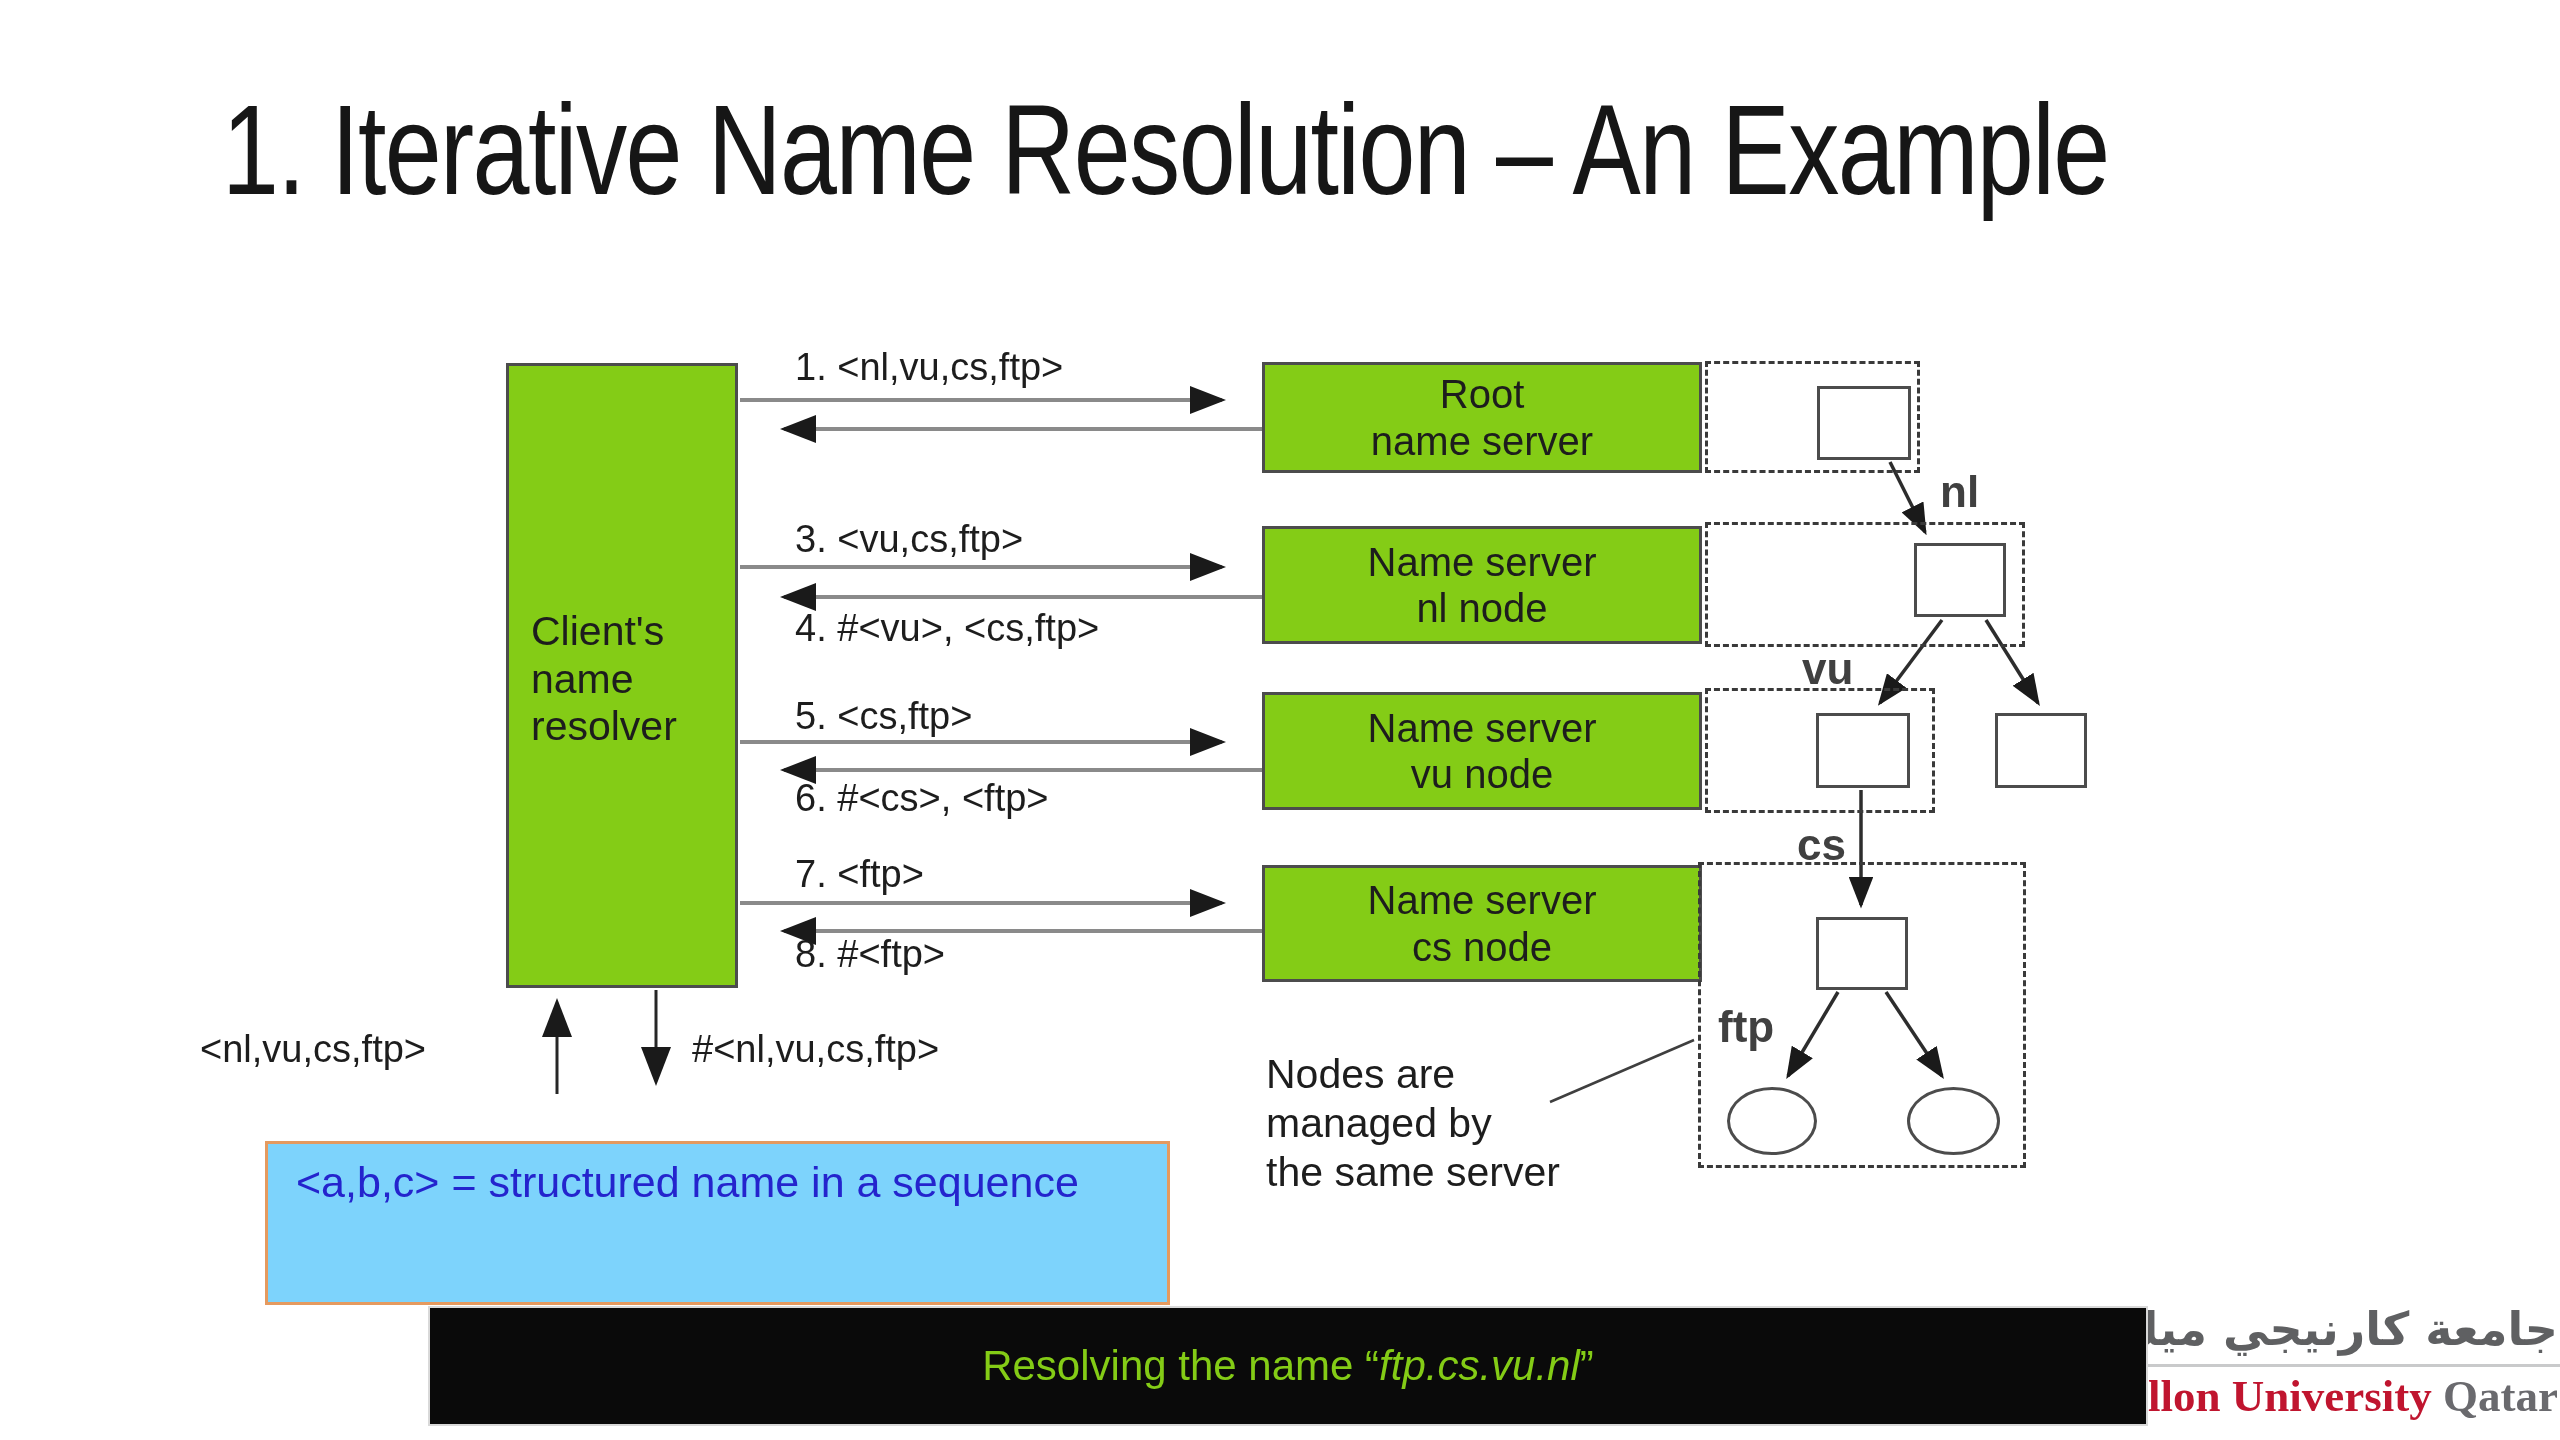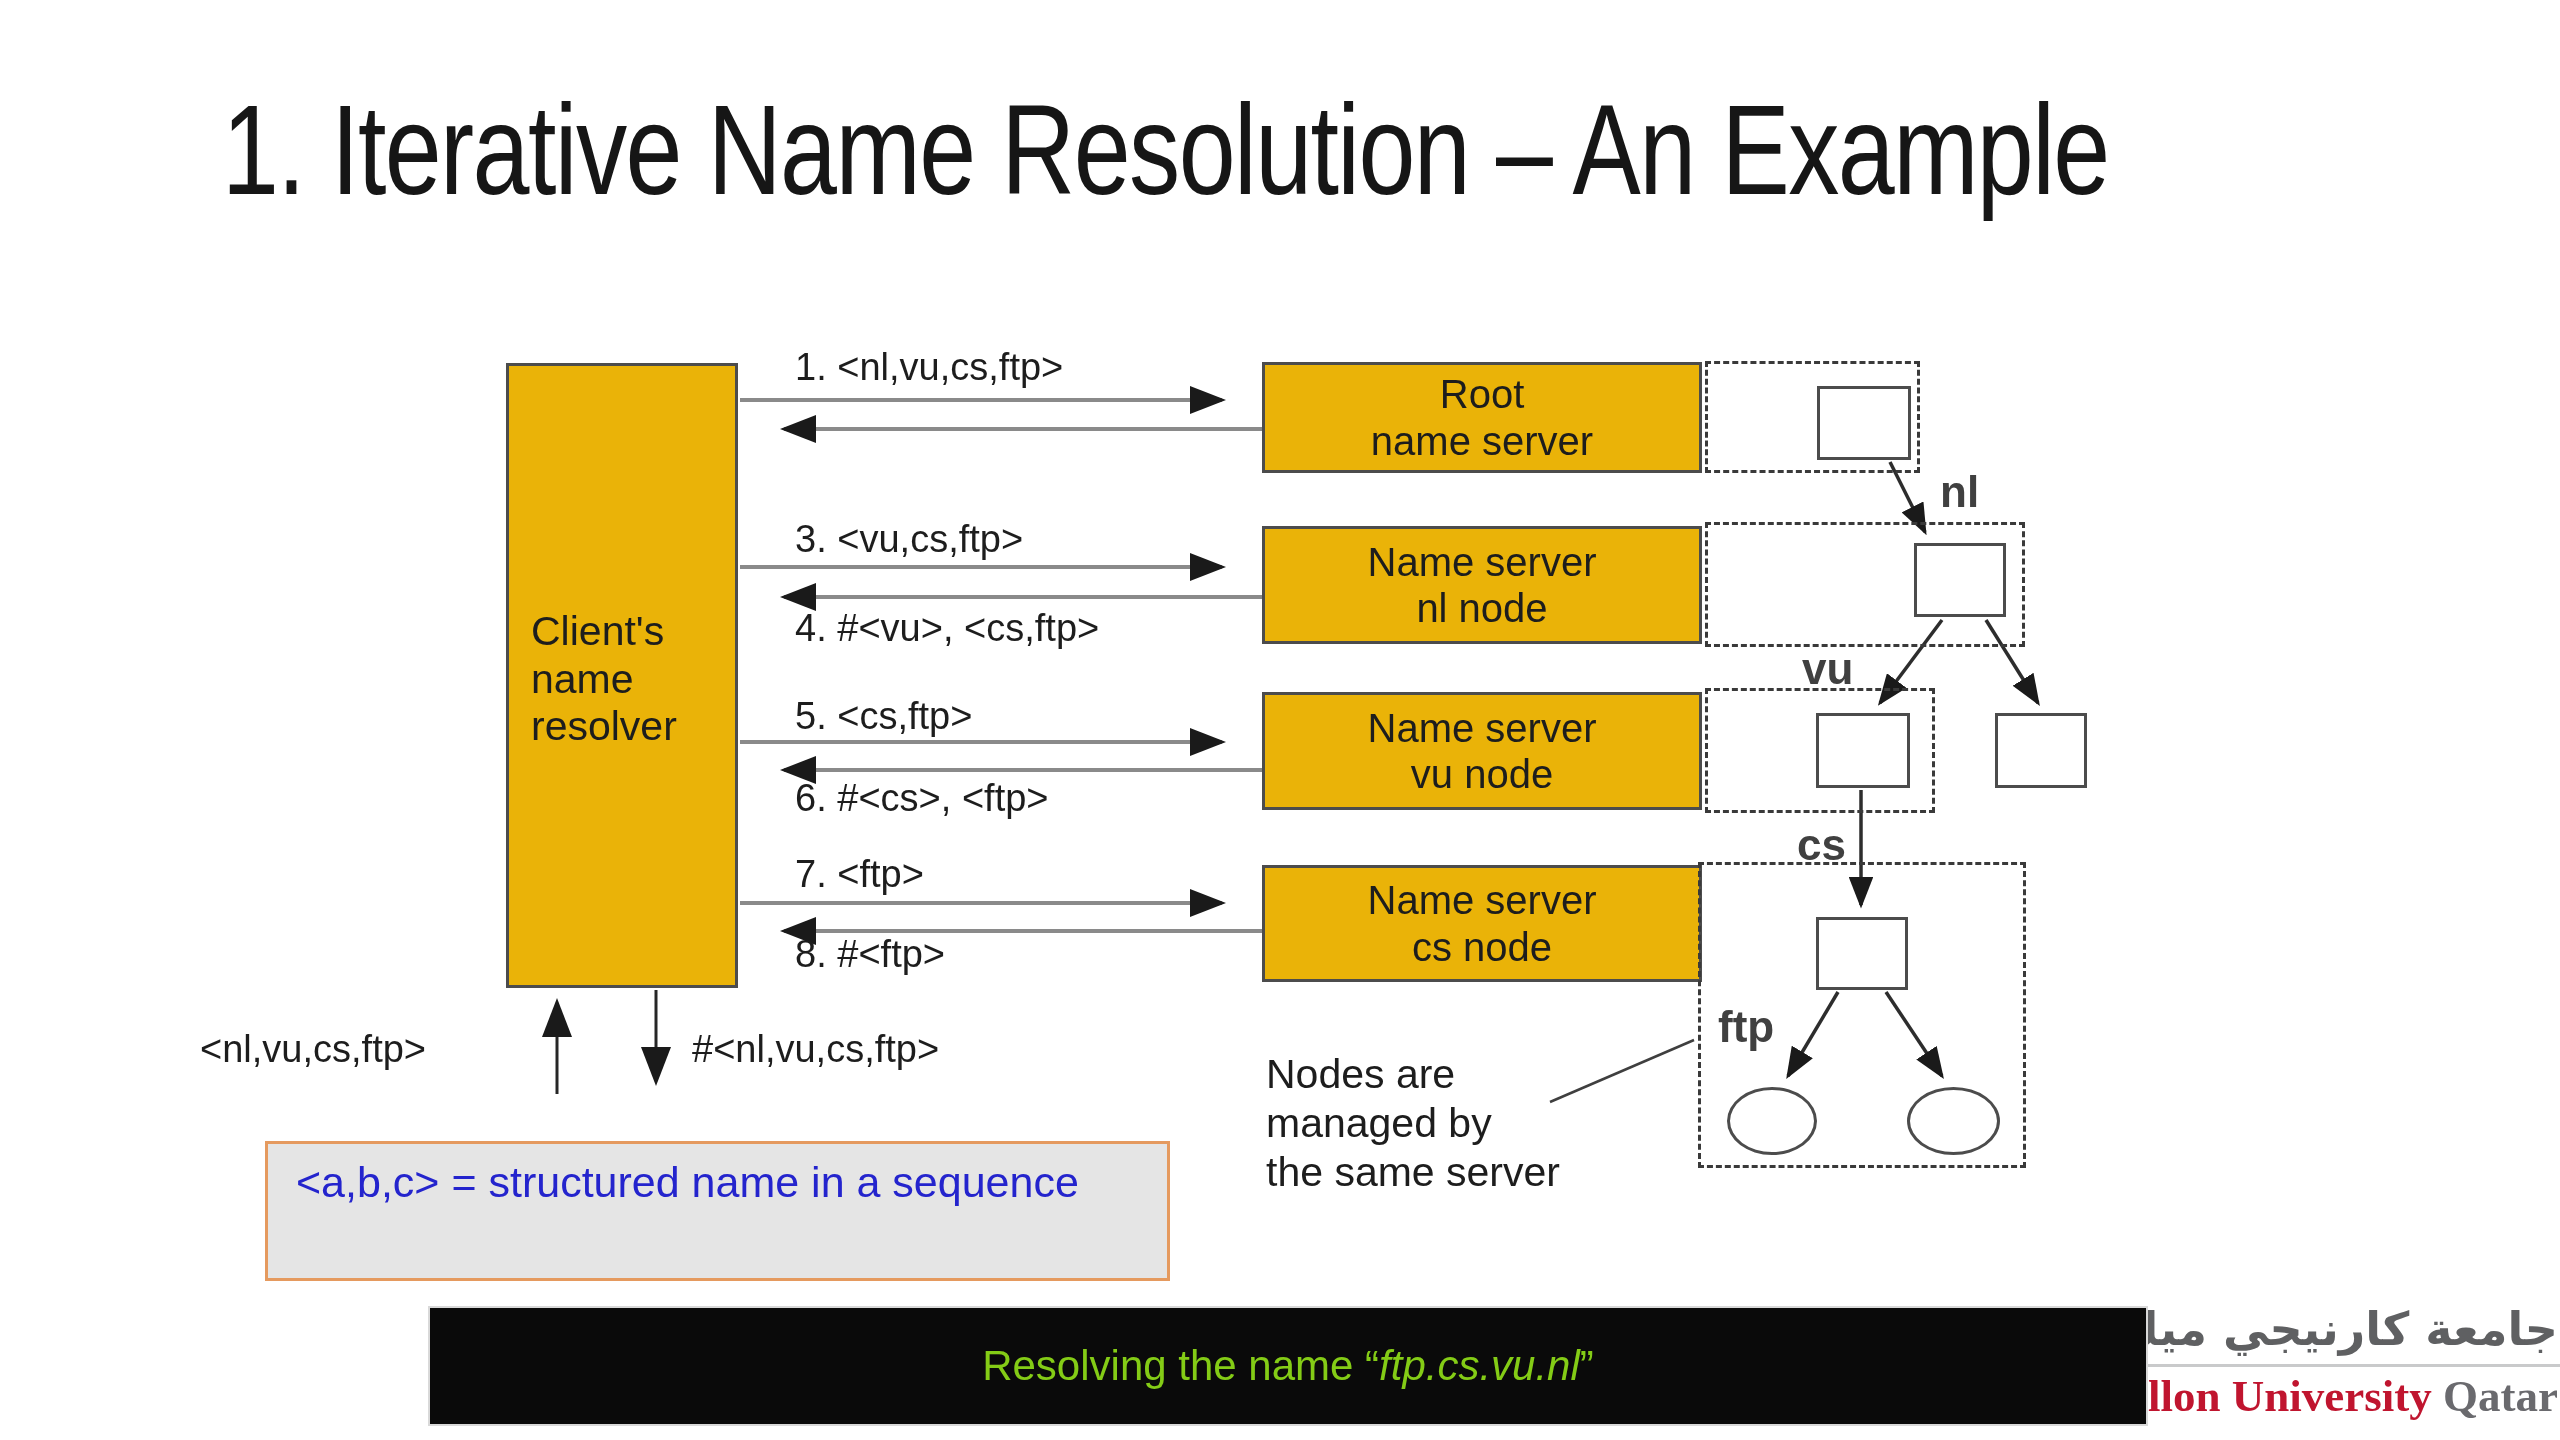--- a/index.html
+++ b/index.html
@@ -7,42 +7,42 @@
     position:relative; width:2560px; height:1440px; background:#ffffff;
     font-family:"Liberation Sans", sans-serif; overflow:hidden;
   }
   .title {
     position:absolute; left:222px; top:86px; margin:0;
     font-size:128px; font-weight:300; color:#161616;
     letter-spacing:-2px; line-height:1; white-space:nowrap;
     transform:scaleX(0.80); transform-origin:left top;
   }
   .arrows { position:absolute; left:0; top:0; pointer-events:none; }
-  .box { position:absolute; border:3px solid #4c4c4c; background:#eab308; box-sizing:border-box; }
+  .box { position:absolute; border:3px solid #4c4c4c; background:#84cc16; box-sizing:border-box; }
   .server {
     left:1262px; width:440px; display:flex; align-items:center; justify-content:center;
     text-align:center; font-size:40px; color:#1d1d1d; line-height:1.16;
   }
   .pre { white-space:pre-line; }
   .dashed { position:absolute; border:3px dashed #3a3a3a; box-sizing:border-box; }
   .sq { position:absolute; border:3px solid #4c4c4c; background:#ffffff; box-sizing:border-box; }
   .circ { border-radius:50%; }
   .lbl { position:absolute; font-size:38px; color:#1d1d1d; white-space:nowrap; }
   .tree-lbl { position:absolute; font-size:44px; font-weight:bold; color:#404040; white-space:nowrap; }
   .resolver-label {
     position:absolute; left:22px; top:242px; font-size:41px; line-height:1.16;
     color:#1d1d1d; white-space:pre-line;
   }
   .annotation {
     position:absolute; left:1266px; top:1050px; font-size:41px; line-height:1.2;
     color:#1d1d1d; white-space:pre-line;
   }
   .legend {
-    position:absolute; left:265px; top:1141px; width:905px; height:140px;
-    border:3px solid #e59a5f; background:#e5e5e5; box-sizing:border-box;
+    position:absolute; left:265px; top:1141px; width:905px; height:164px;
+    border:3px solid #e59a5f; background:#7dd3fc; box-sizing:border-box;
   }
   .legend-line { position:absolute; left:28px; font-size:43px; color:#2424cd; white-space:nowrap; }
   .legend-line1 { top:14px; }
   .legend-line2 { top:74px; }
   .caption {
     position:absolute; left:428px; top:1306px; width:1720px; height:120px;
     background:#0a0a0a; border:2px solid #d9d9d9; box-sizing:border-box;
     display:flex; align-items:center; justify-content:center;
     color:#84cc16; font-size:42px; white-space:nowrap;
   }

